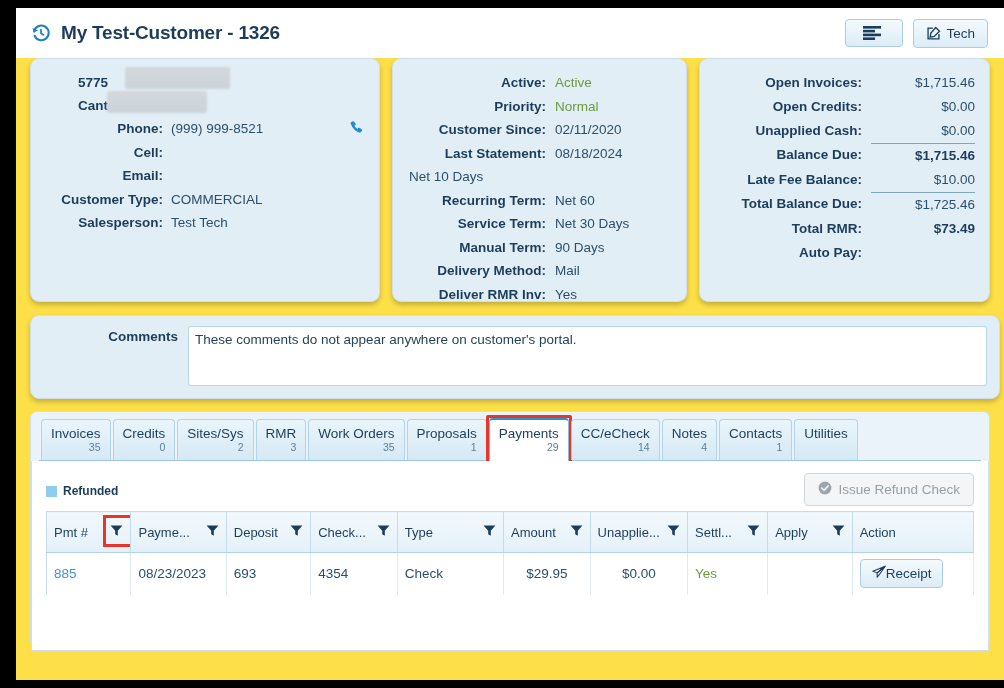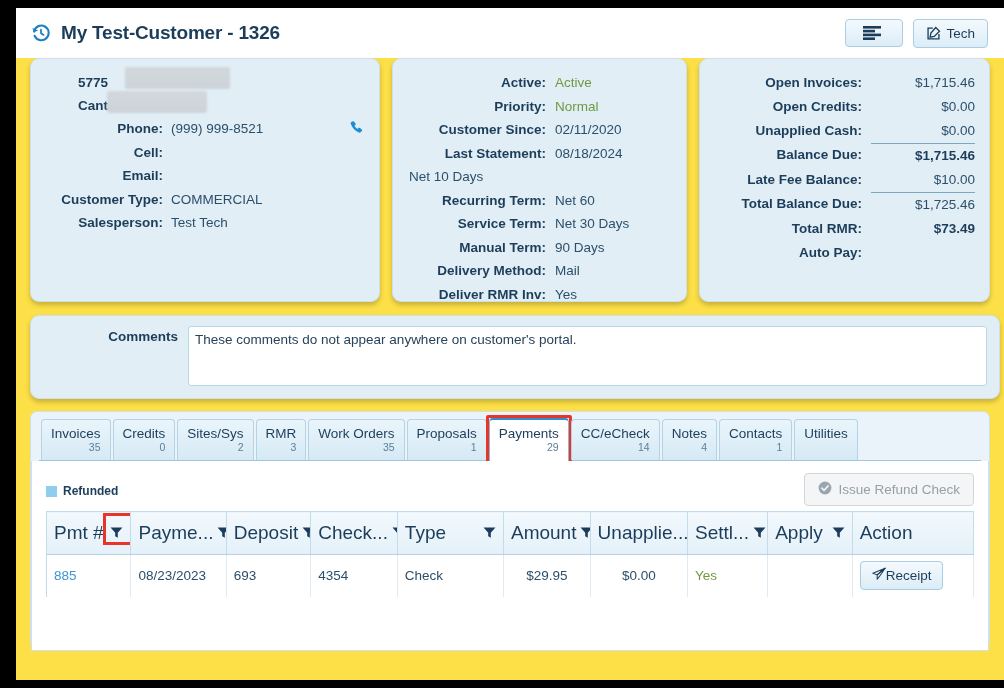--- a/index.html
+++ b/index.html
@@ -289,21 +289,21 @@
     margin-top:4px;
     width:100%;
     border-collapse:collapse;
     table-layout:fixed;
   }
   .grid th {
     background:linear-gradient(#f2f9fd,#e4f0f8);
     border-right:1px solid #c3dcec;
     border-bottom:1px solid #b5d3e6;
     font-weight:normal;
-    font-size:19px;
+    font-size:13px;
     color:#1c3d5a;
     text-align:left;
     padding:10px 7px;
     height:41px;
     position:relative;
     white-space:nowrap;
     overflow:hidden;
   }
   .grid th .thinner {
     display:flex;

